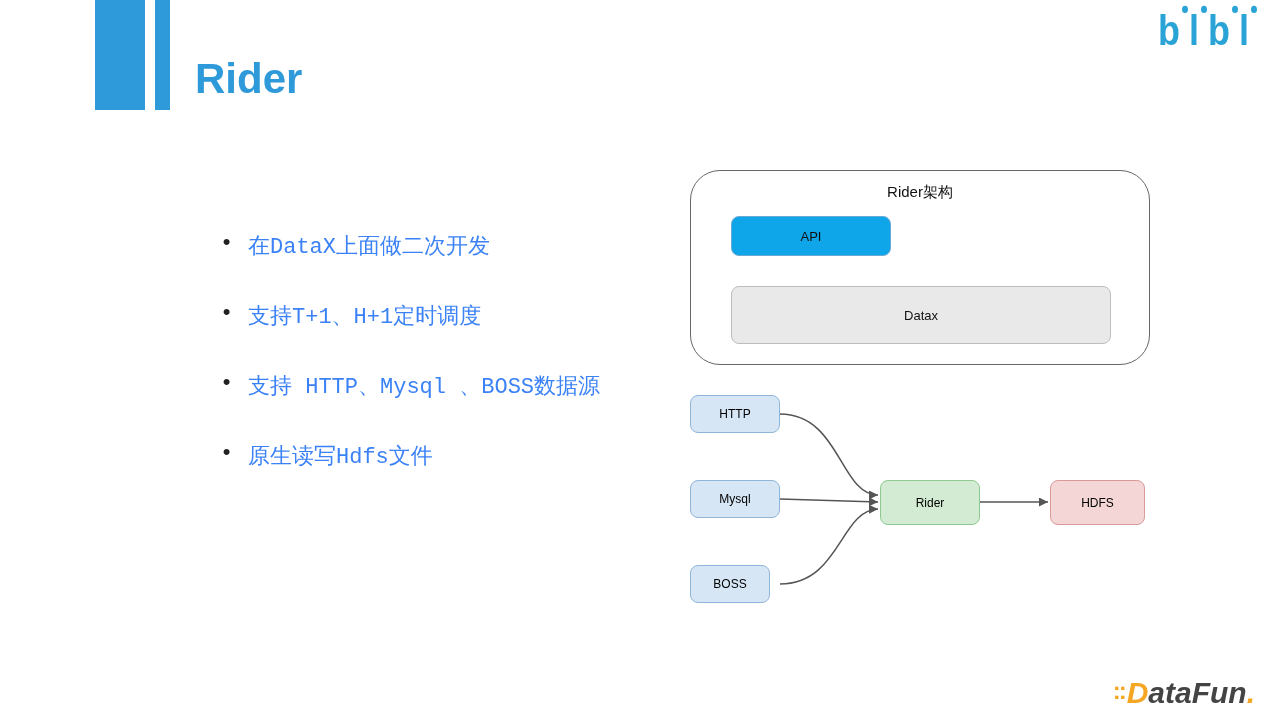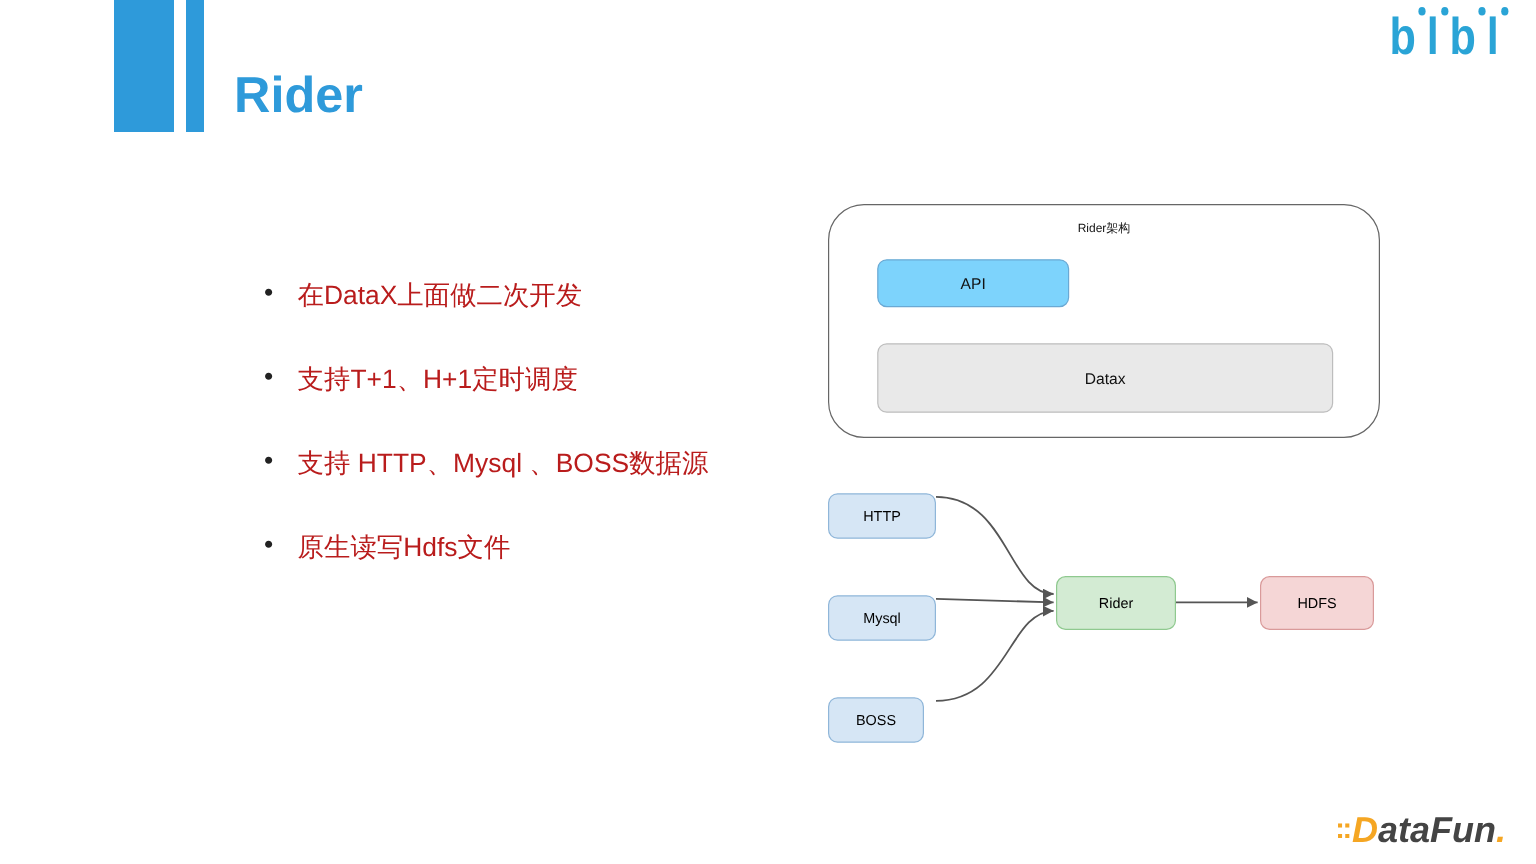--- a/index.html
+++ b/index.html
@@ -11,35 +11,35 @@
 
   
   .title { position: absolute; left: 195px; top: 55px; font-size: 42px; font-weight: 700; color: #2e9ada; }
 
   
   .bili { position: absolute; right: 22px; top: 10px; color: #2aa4d6; font-weight: 900; font-size: 36px; letter-spacing: 1px; font-family: Arial, sans-serif; transform: scaleY(1.2); }
   .bili .dot { display:inline-block; width:6px;height:6px;background:#2aa4d6;border-radius:50%; vertical-align: top; margin:0 1px; }
 
   
   .bullets { position: absolute; left: 180px; top: 215px; width: 460px; }
-  .bullets li { list-style: none; font-size: 22px; color: #b91c1c; margin-bottom: 40px; position: relative; padding-left: 28px; }
+  .bullets li { list-style: none; font-size: 22px; color: #3b82f6; margin-bottom: 40px; position: relative; padding-left: 28px; font-family: Liberation Mono, monospace; }
   .bullets li::before { content: "•"; position: absolute; left: 0; top: 0; font-size: 22px; color: #222; }
 
   
   .arch { position: absolute; left: 690px; top: 170px; width: 460px; height: 195px; border: 1.5px solid #666; border-radius: 30px; }
-  .arch-title { position: absolute; top: 12px; left: 0; right: 0; text-align: center; font-size: 10px; color: #111; }
-  .arch-box { position: absolute; border: 1px solid #6aa9d4; background: #7dd3fc; border-radius: 8px; display: flex; align-items: center; justify-content: center; font-size: 13px; color: #111; }
+  .arch-title { position: absolute; top: 12px; left: 0; right: 0; text-align: center; font-size: 15px; color: #111; }
+  .arch-box { position: absolute; border: 1px solid #6aa9d4; background: #0ea5e9; border-radius: 8px; display: flex; align-items: center; justify-content: center; font-size: 13px; color: #111; }
   .arch-api  { left: 40px;  top: 45px; width: 160px; height: 40px; }
   .arch-http { left: 260px; top: 45px; width: 160px; height: 40px; }
   .arch-datax{ left: 40px;  top: 115px; width: 380px; height: 58px; background: #e9e9e9; border-color: #bdbdbd; }
 
   
   .flow { position: absolute; left: 690px; top: 395px; width: 470px; height: 225px; }
   .fbox { position: absolute; border-radius: 8px; display:flex; align-items:center; justify-content:center; font-size:12px; }
-  .blue  { background:#d6e6f5; border:1px solid #8fb6d9;margin-top:16px; }
+  .blue  { background:#d6e6f5; border:1px solid #8fb6d9; }
   .green { background:#d3ebd3; border:1px solid #8fc98f; }
   .red   { background:#f5d6d6; border:1px solid #d99a9a; }
   .fb-http  { left:0;   top:0;   width:90px; height:38px; }
   .fb-mysql { left:0;   top:85px; width:90px; height:38px; }
   .fb-boss  { left:0;   top:170px;width:80px; height:38px; }
   .fb-rider { left:190px;top:85px; width:100px;height:45px; }
   .fb-hdfs  { left:360px;top:85px; width:95px; height:45px; }
 
   
   .datafun { position: absolute; right: 25px; bottom: 10px; font-family: Arial, sans-serif; font-weight: 800; font-size: 30px; font-style: italic; }

